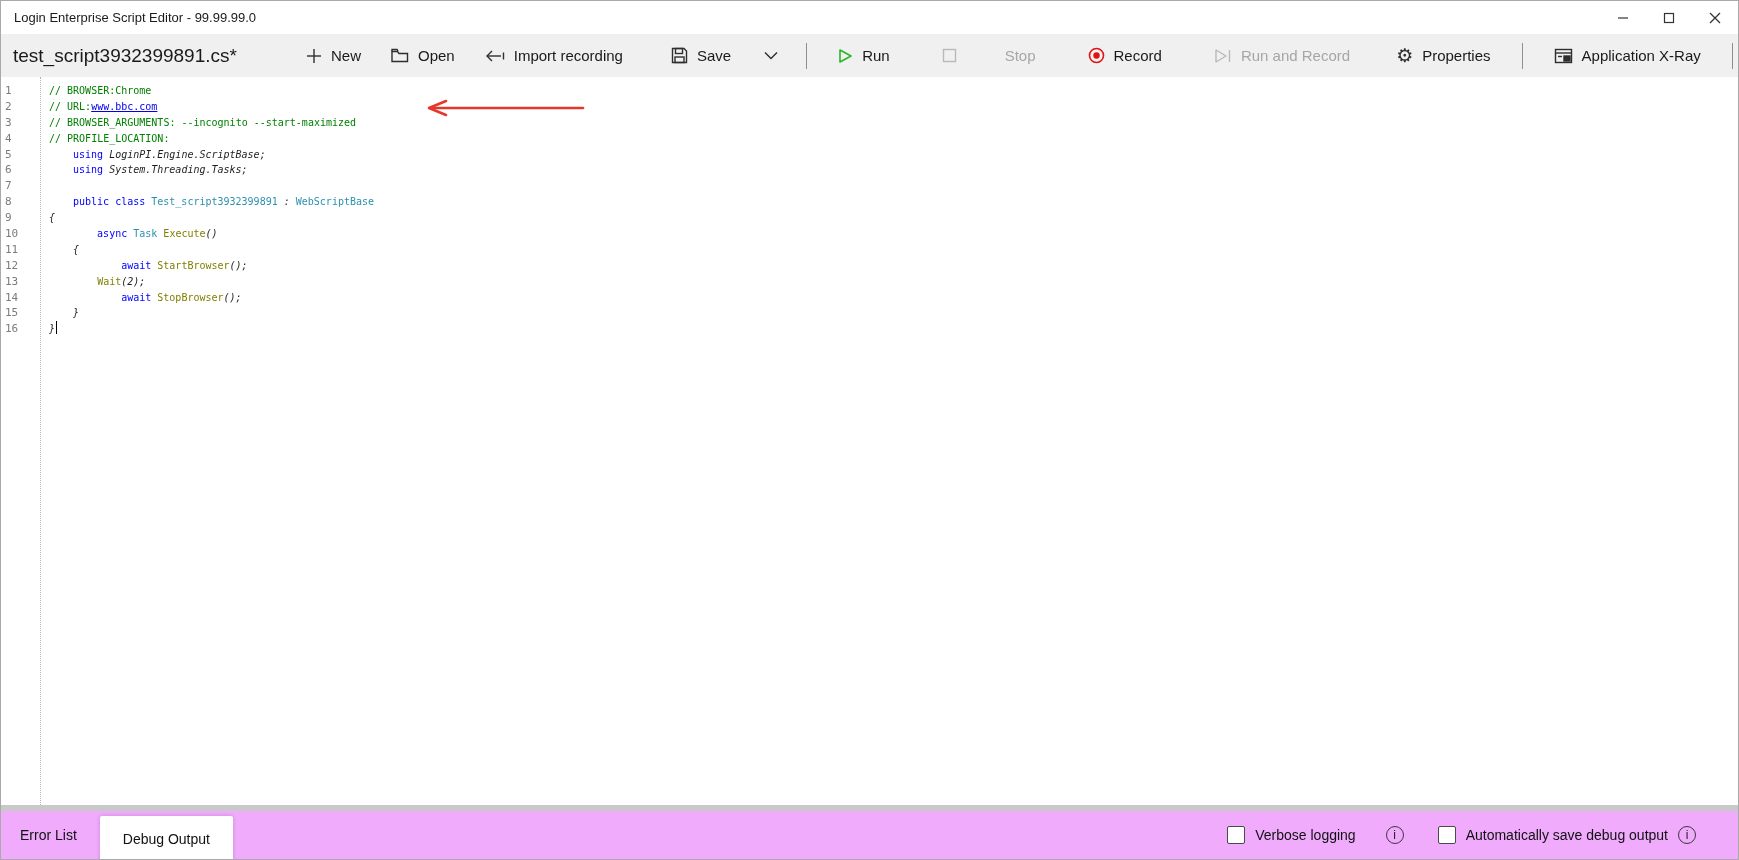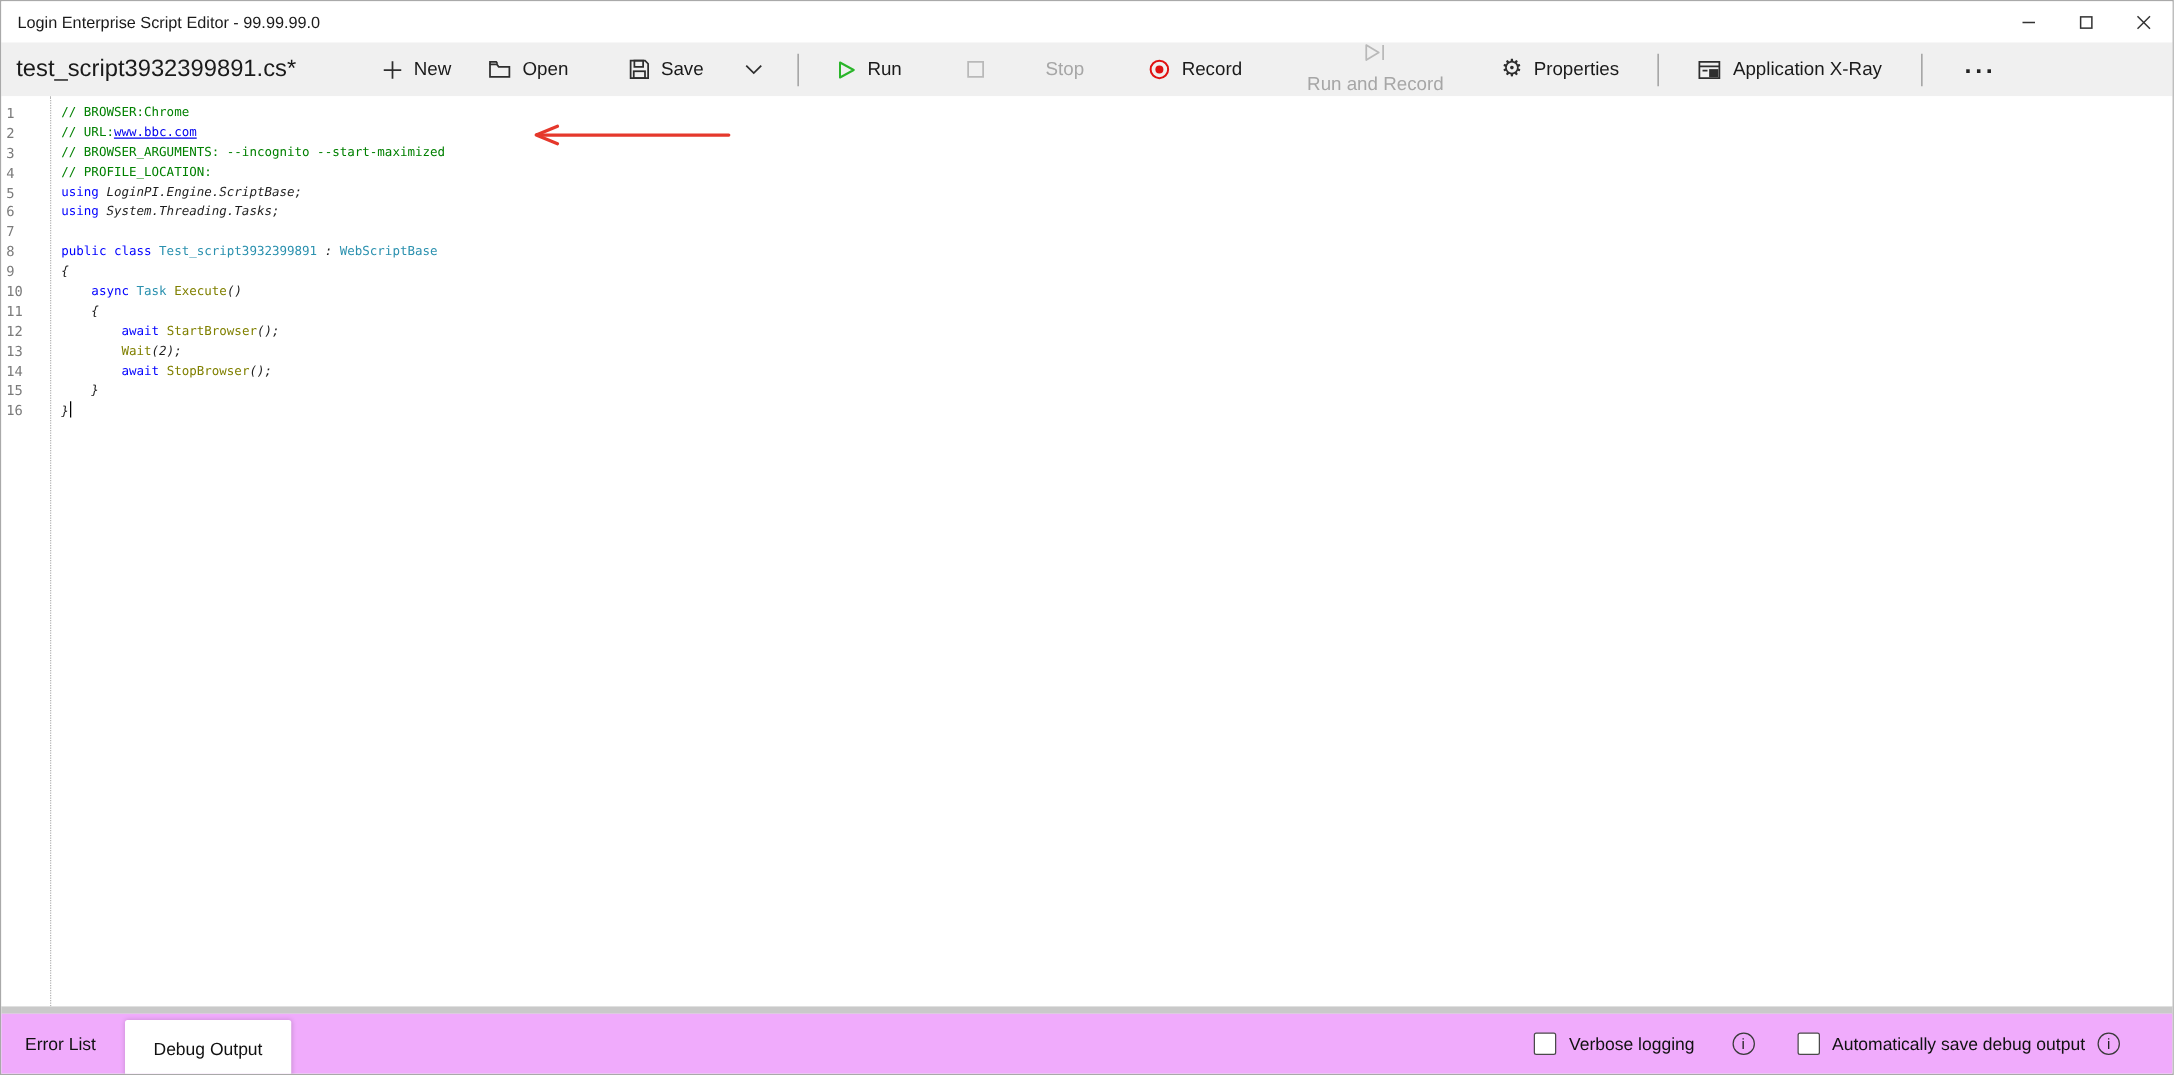--- a/index.html
+++ b/index.html
@@ -30,21 +30,21 @@
   .icon-stroke-dim{stroke:#b9b9b9; fill:none; stroke-width:1.4;}
   .gear-glyph{font-size:19px; line-height:1; color:#2e2e2e;}
 
   
   .editor{flex:1 1 auto; background:#fff; display:flex; position:relative; overflow:hidden;}
   .gutter{width:40px; flex:0 0 auto; padding-top:6px; border-right:1px dotted #b5b5b5; font-family:"DejaVu Sans Mono", monospace; font-size:11px; color:#7b7b7b;}
   .ln{height:15.9px; line-height:15.9px; padding-left:4px;}
   .code{flex:1; padding:6px 0 0 8px; font-family:"DejaVu Sans Mono", monospace; font-size:10px; color:#1e1e1e;}
   .code-line{height:15.9px; line-height:15.9px; white-space:pre;}
   .tok-com{color:var(--comment);}
-  .tok-kw{color:var(--keyword);}
+  .tok-kw{color:var(--keyword);margin-left:24px;}
   .tok-type{color:var(--type);}
   .tok-method{color:var(--method);}
   .tok-pl{color:#1e1e1e;font-style:italic;}
   .tok-link{color:var(--link); text-decoration:underline;}
   .cursor{display:inline-block; width:1px; height:13px; background:#000; vertical-align:-2px; margin-left:1px;}
   .arrow-annotation{position:absolute; left:425px; top:22px; pointer-events:none;}
 
   
   .splitter{height:6px; background:#c9c9c9; flex:0 0 auto;}
   .bottom-bar{height:48px; background:#f0abfc; flex:0 0 auto; display:flex; align-items:center; font-size:14px; color:#111; position:relative;}
@@ -96,20 +96,28 @@
     </div>
 
     <div class="tb-btn">
       <svg width="18" height="15" viewBox="0 0 18 15" class="icon-stroke">
           <path d="M1 3.5 h5.5 l1.5 2 h8.5 v8 h-15.5 z"></path>
           <path d="M1 3.5 v-2 h5 l1 1.5"></path>
         </svg>
       <span>Open</span>
     </div>
 
+    <div class="tb-btn">
+      <svg width="20" height="14" viewBox="0 0 20 14" class="icon-stroke">
+          <line x1="2" y1="7" x2="16" y2="7"></line>
+          <path d="M7 2 L2 7 L7 12" fill="none"></path>
+          <line x1="18.5" y1="3.5" x2="18.5" y2="10.5"></line>
+        </svg>
+      <span>Import recording</span>
+    </div>
 
     <div class="tb-btn" style="margin-left:18px;">
       <svg width="17" height="17" viewBox="0 0 17 17" class="icon-stroke">
           <path d="M1.5 1.5 h11.5 l2.5 2.5 v11.5 h-14 z"></path>
           <rect x="4.5" y="1.5" width="7" height="5"></rect>
           <rect x="4" y="10" width="9" height="5.5"></rect>
         </svg>
       <span>Save</span>
     </div>
 
@@ -136,21 +144,21 @@
     </div>
 
     <div class="tb-btn" style="margin-left:22px;">
       <svg width="17" height="17" viewBox="0 0 17 17">
           <circle cx="8.5" cy="8.5" r="7" fill="none" stroke="#e01212" stroke-width="1.6"></circle>
           <circle cx="8.5" cy="8.5" r="3.2" fill="#e01212"></circle>
         </svg>
       <span>Record</span>
     </div>
 
-    <div class="tb-btn disabled" style="margin-left:22px;flex-direction:column;">
+    <div class="tb-btn disabled" style="margin-left:22px;">
       <svg width="18" height="16" viewBox="0 0 18 16" class="icon-stroke-dim">
           <path d="M2 2 L12 8 L2 14 Z" stroke-linejoin="round"></path>
           <line x1="15.5" y1="2" x2="15.5" y2="14"></line>
         </svg>
       <span>Run and Record</span>
     </div>
 
     <div class="tb-btn" style="margin-left:16px;">
       <span class="gear-glyph">⚙</span>
       <span>Properties</span>

